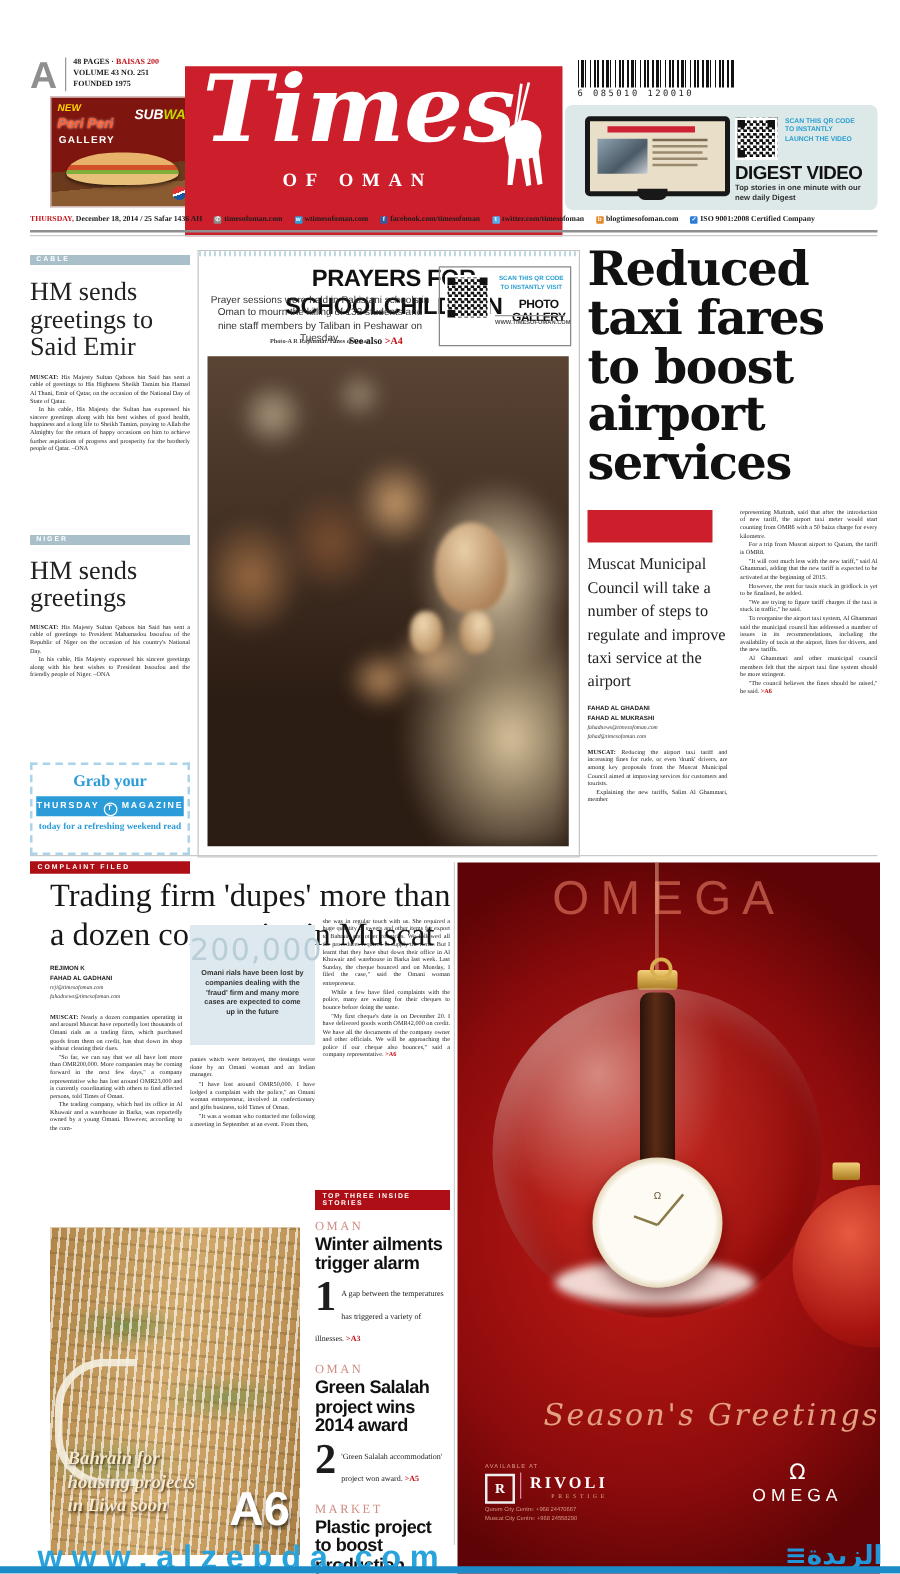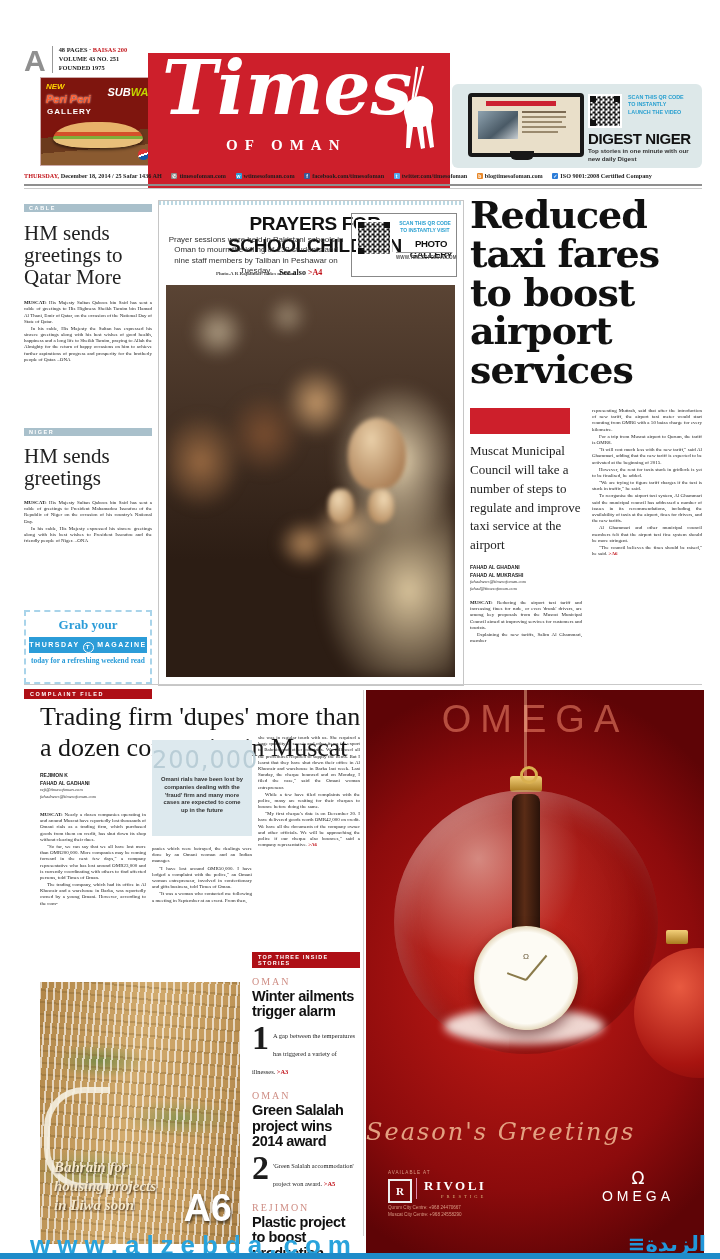--- a/index.html
+++ b/index.html
@@ -74,54 +74,58 @@
     <svg class="abs" style="right:8px;top:12px;" width="44" height="94" viewBox="0 0 44 94">
       <g fill="#fff">
         <rect x="18" y="2" width="2.2" height="34" transform="rotate(8 19 2)"></rect>
         <rect x="24" y="1" width="2.2" height="34" transform="rotate(14 25 1)"></rect>
         <path d="M14 34 q8 -6 16 0 q6 4 5 12 l-2 10 l3 26 l-4 1 l-4 -22 l-3 1 l2 21 l-4 1 l-4 -22 l-4 0 l-3 21 l-4 0 l1 -23 l-3 -12 q-1 -10 8 -14 z"></path>
         <path d="M12 36 l-5 4 l6 2 z"></path>
       </g>
     </svg>
   </div>
 
+  <div class="abs" style="left:462px;top:48px;width:126px;height:32px;">
+    <div class="barcode" style="width:100%;height:22px;"></div>
+    <div class="mono" style="font-size:7px;letter-spacing:2px;background:#fff;margin-top:1px;">6  085010  120010</div>
+  </div>
 
   <div class="abs" style="left:452px;top:84px;width:250px;height:84px;background:#dde8e9;border-radius:6px;">
     <div class="abs" style="left:16px;top:9px;width:108px;height:56px;background:#181818;border-radius:4px;padding:4px;">
       <div style="width:100%;height:100%;background:#e9dfc9;position:relative;overflow:hidden;">
         <div class="abs" style="left:14px;top:4px;width:70px;height:5px;background:#c23;"></div>
         <div class="abs" style="left:6px;top:14px;width:40px;height:28px;background:linear-gradient(140deg,#8fa3b0,#4a5a66 60%,#c9cfd4);"></div>
         <div class="abs" style="left:50px;top:14px;width:44px;height:2px;background:#7b6a52;"></div>
         <div class="abs" style="left:50px;top:19px;width:44px;height:2px;background:#9a8a6e;"></div>
         <div class="abs" style="left:50px;top:24px;width:40px;height:2px;background:#9a8a6e;"></div>
         <div class="abs" style="left:50px;top:29px;width:44px;height:2px;background:#9a8a6e;"></div>
         <div class="abs" style="left:50px;top:34px;width:36px;height:2px;background:#9a8a6e;"></div>
       </div>
     </div>
     <div class="abs" style="left:58px;top:67px;width:24px;height:9px;background:#181818;border-radius:0 0 6px 6px;"></div>
     <div class="abs qr" style="left:136px;top:10px;width:34px;height:34px;"></div>
     <div class="abs sans" style="left:176px;top:10px;width:62px;color:#2aa0d0;font-size:5.4px;font-weight:bold;line-height:1.35;">SCAN THIS QR CODE TO INSTANTLY LAUNCH THE VIDEO</div>
-    <div class="abs cond" style="left:136px;top:46px;font-size:15px;color:#111;">DIGEST NIGER</div>
+    <div class="abs cond" style="left:136px;top:46px;font-size:15px;color:#111;">DIGEST VIDEO</div>
     <div class="abs sans" style="left:136px;top:63px;width:110px;font-size:6.2px;font-weight:bold;color:#333;line-height:1.3;">Top stories in one minute with our new daily Digest</div>
   </div>
 
   <div class="abs" style="left:24px;top:172px;width:678px;font-size:6.2px;font-weight:bold;white-space:nowrap;">
     <span style="color:#c3161c;">THURSDAY,</span><span> December 18, 2014 / 25 Safar 1436 AH</span>
     <span class="lnk-ico" style="background:#8a8a8a;">✆</span><span>timesofoman.com</span>
     <span class="lnk-ico" style="background:#2b9cd8;">w</span><span>wtimesofoman.com</span>
     <span class="lnk-ico" style="background:#3b5998;">f</span><span>facebook.com/timesofoman</span>
     <span class="lnk-ico" style="background:#55acee;">t</span><span>twitter.com/timesofoman</span>
     <span class="lnk-ico" style="background:#e8882a;">b</span><span>blogtimesofoman.com</span>
     <span class="lnk-ico" style="background:#2b7cd8;">✓</span><span>ISO 9001:2008 Certified Company</span>
   </div>
   <div class="abs" style="left:24px;top:184px;width:678px;border-top:2px solid #8f8f8f;border-bottom:1px solid #c9c9c9;height:2px;"></div>
 
   <div class="abs" style="left:24px;top:204px;width:128px;">
     <div class="kicker">CABLE</div>
-    <div class="headline-serif" style="font-size:21px;line-height:1.05;margin-top:10px;">HM sends greetings to Qatar More</div>
+    <div class="headline-serif" style="font-size:21px;line-height:1.05;margin-top:10px;">HM sends greetings to Said Emir</div>
     <div class="bodycol just" style="margin-top:12px;">
       <p class="bp"><span class="lead-word">MUSCAT:</span><span> His Majesty Sultan Qaboos bin Said has sent a cable of greetings to His Highness Sheikh Tamim bin Hamad Al Thani, Emir of Qatar, on the occasion of the National Day of State of Qatar.</span></p>
       <p class="bp ind">In his cable, His Majesty the Sultan has expressed his sincere greetings along with his best wishes of good health, happiness and a long life to Sheikh Tamim, praying to Allah the Almighty for the return of happy occasions on him to achieve further aspirations of progress and prosperity for the brotherly people of Qatar. –ONA</p>
     </div>
   </div>
 
   <div class="abs" style="left:24px;top:610px;width:124px;height:70px;border:2px dashed #a9d4ea;text-align:center;background:#fff;">
     <div style="color:#2b9cd8;font-size:13px;font-weight:bold;margin-top:5px;">Grab your</div>
     <div class="sans" style="background:#2b9cd8;color:#fff;font-size:7px;font-weight:bold;letter-spacing:1.5px;line-height:16px;margin:4px 3px;">
       <span>THURSDAY</span>
@@ -251,21 +255,21 @@
     <div style="margin-top:12px;">
       <div class="section-label">OMAN</div>
       <div class="cond" style="font-size:14.5px;line-height:1.05;color:#111;margin-top:2px;">Green Salalah project wins 2014 award</div>
       <div style="margin-top:5px;overflow:hidden;">
         <span style="float:left;font-size:34px;line-height:28px;font-weight:bold;margin-right:4px;">2</span>
         <span style="font-size:6.4px;line-height:1.3;">'Green Salalah accommodation' project won award. </span><span class="pageref" style="font-size:6.4px;">&gt;A5</span>
       </div>
     </div>
 
     <div style="margin-top:12px;">
-      <div class="section-label">REJIMON</div>
+      <div class="section-label">MARKET</div>
       <div class="cond" style="font-size:14.5px;line-height:1.05;color:#111;margin-top:2px;">Plastic project to boost production</div>
 
     </div>
   </div>
 
   <div class="abs" style="left:40px;top:982px;width:200px;height:262px;overflow:hidden;
        background:linear-gradient(100deg,#b08547,#d2ab6e 45%,#c49a5c 75%,#a87e44);">
     <div class="abs" style="left:0;top:0;width:100%;height:100%;opacity:.85;background:
       repeating-linear-gradient(95deg,rgba(255,255,255,.75) 0 2px,transparent 2px 7px),
       repeating-linear-gradient(5deg,rgba(120,90,40,.35) 0 2px,transparent 2px 12px),
@@ -305,21 +309,21 @@
          box-shadow:0 6px 14px rgba(60,0,0,.55);">
       <div class="abs sans" style="left:0;top:26px;width:100%;text-align:center;font-size:8px;color:#6a5a3a;">Ω</div>
       <div class="abs" style="left:51px;top:22px;width:2px;height:32px;background:#8a7a4a;transform:rotate(40deg);transform-origin:bottom;"></div>
       <div class="abs" style="left:51px;top:34px;width:2px;height:20px;background:#8a7a4a;transform:rotate(-70deg);transform-origin:bottom;"></div>
     </div>
 
     <div class="abs" style="left:268px;top:258px;width:130px;height:130px;border-radius:50%;
          background:radial-gradient(at 35% 30%,#e85a40,#a81410 60%,#6e0606);"></div>
     <div class="abs" style="left:300px;top:240px;width:22px;height:14px;background:linear-gradient(#f3d07a,#a97a1e);border-radius:2px;"></div>
 
-    <div class="abs" style="left:0;top:428px;width:100%;text-align:left;color:#e3a182;
+    <div class="abs" style="left:0;top:428px;width:100%;text-align:right;color:#e3a182;
          font-family:'DejaVu Serif',serif;font-style:italic;font-size:24px;letter-spacing:2px;">Season's  Greetings</div>
 
     <div class="abs sans" style="left:22px;top:480px;font-size:4.6px;color:#d89a84;letter-spacing:1px;">AVAILABLE AT</div>
     <div class="abs" style="left:22px;top:489px;width:20px;height:20px;border:2px solid #eee;text-align:center;color:#fff;font-size:11px;line-height:20px;font-weight:bold;">R</div>
     <div class="abs" style="left:50px;top:488px;border-left:1px solid #d8a;padding-left:7px;">
       <div style="color:#fff;font-size:13px;letter-spacing:2.5px;font-weight:bold;">RIVOLI</div>
       <div style="color:#d8b27a;font-size:4.6px;letter-spacing:3px;text-align:right;">PRESTIGE</div>
     </div>
     <div class="abs sans" style="left:22px;top:515px;font-size:4.6px;color:#d89a84;line-height:1.5;">
       <div>Qurum City Centre: +968 24470667</div>

